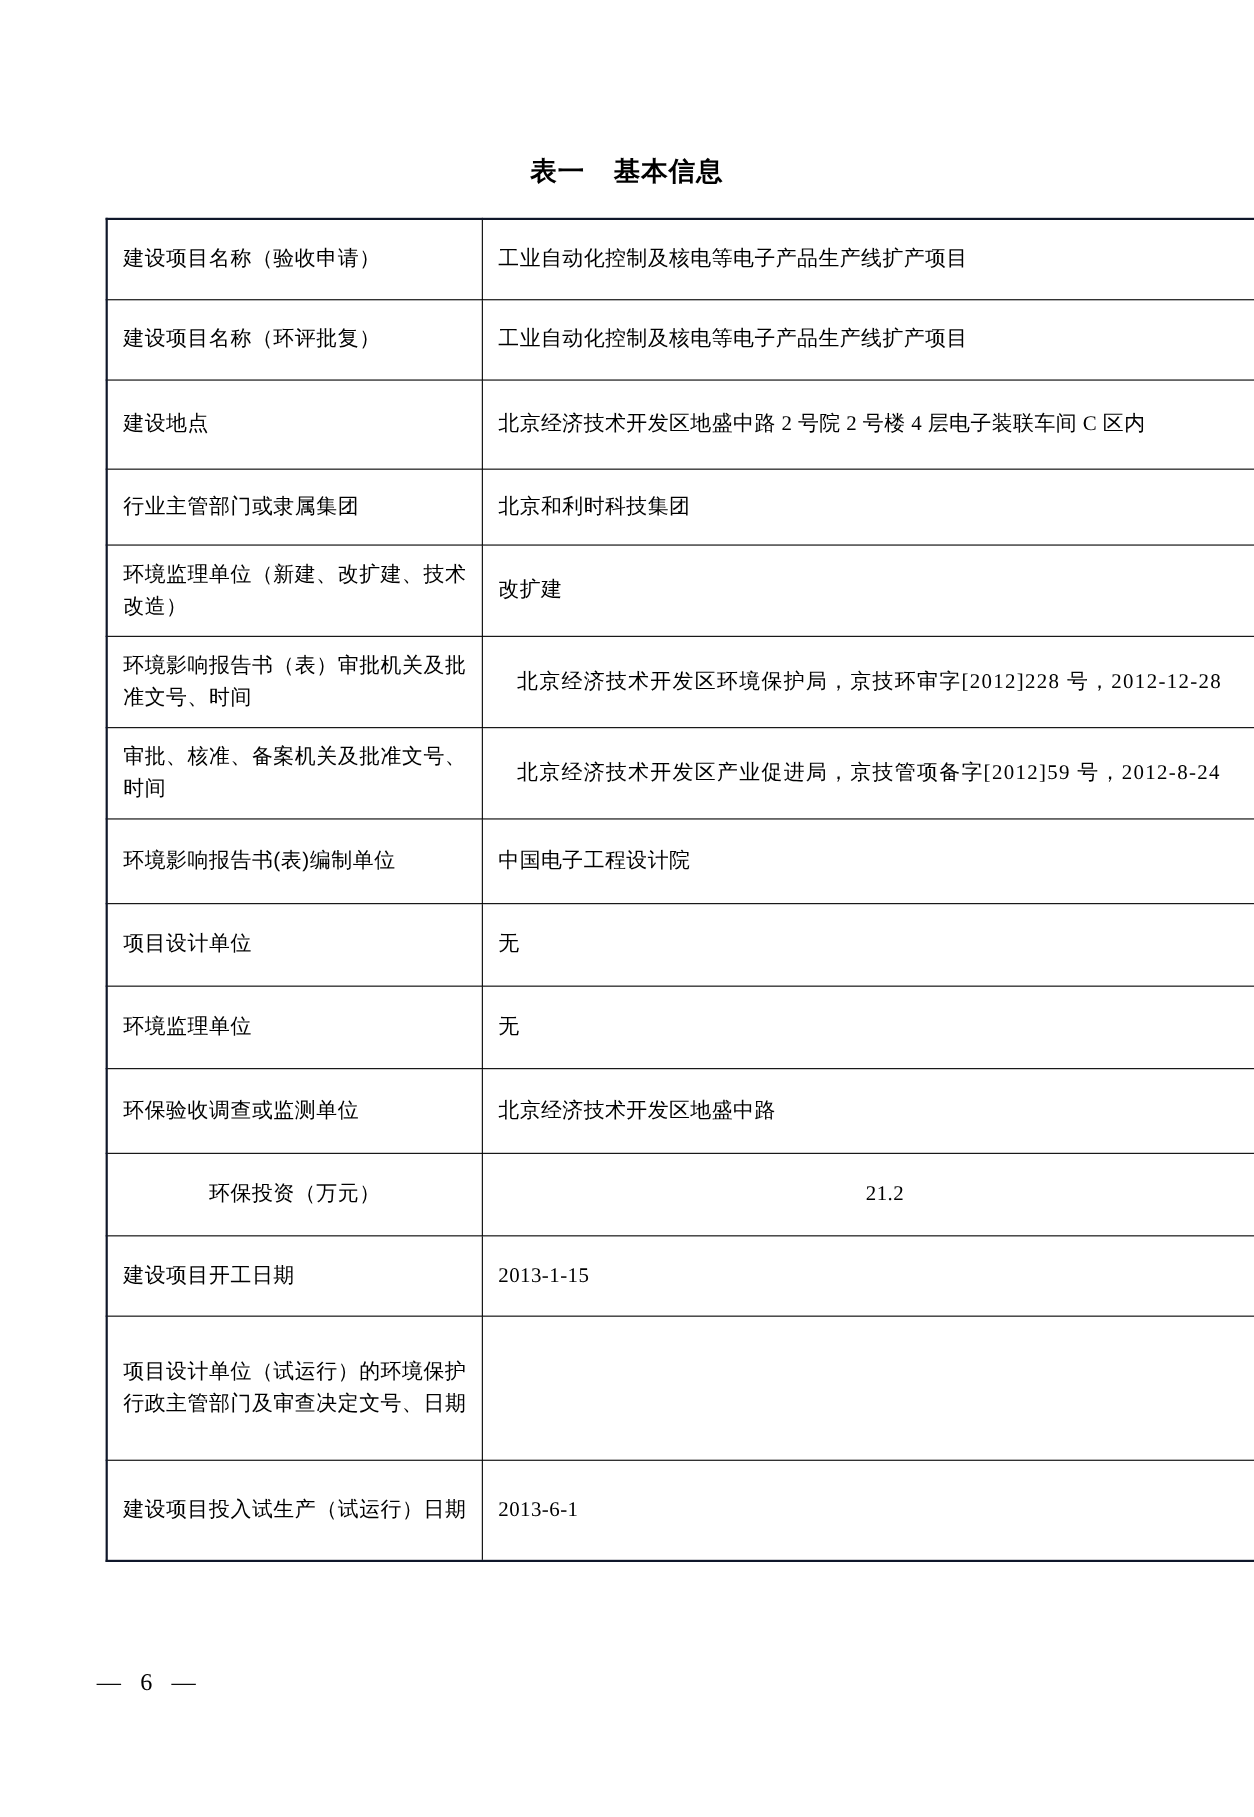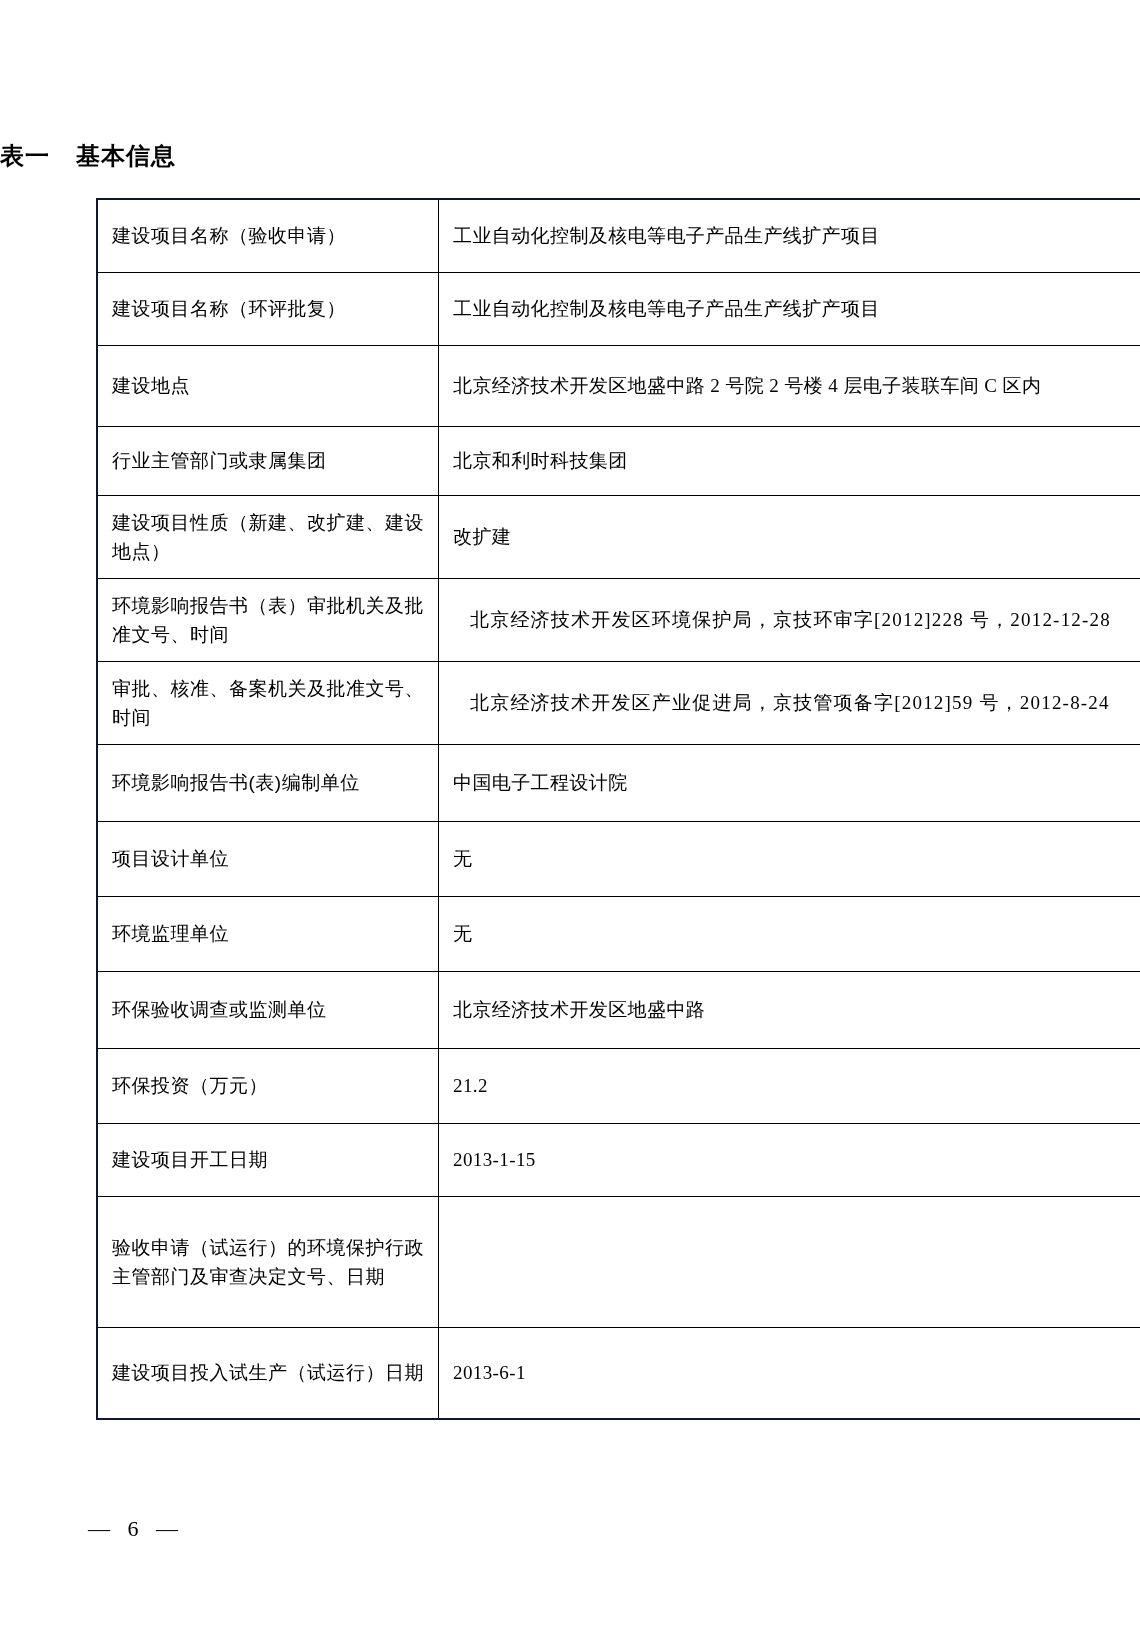--- a/index.html
+++ b/index.html
@@ -16,21 +16,21 @@
     overflow: hidden;
   }
   .page {
     width: 1140px;
     height: 1652px;
     box-sizing: border-box;
     padding: 0;
     position: relative;
   }
   .doc-title {
-    text-align: left;
+    text-align: center;
     font-size: 24px;
     font-weight: bold;
     letter-spacing: 1px;
     margin: 0;
     padding-top: 140px;
     padding-bottom: 0;
     font-family: "Liberation Sans", "DejaVu Sans", sans-serif;
   }
   .doc-title .gap {
     display: inline-block;
@@ -70,21 +70,21 @@
   .r-3 td { height: 60px; }
   .r-4 td { height: 48px; }
   .r-5 td { height: 62px; }
   .r-6 td { height: 62px; }
   .r-7 td { height: 62px; }
   .r-8 td { height: 56px; }
   .r-9 td { height: 54px; }
   .r-10 td { height: 54px; }
   .r-11 td { height: 56px; }
   .r-12 td { height: 54px; }
-  .r-13 td { height: 54px; }
+  .r-13 td { height: 54px; text-align: center; }
   .r-14 td { height: 52px; }
   .r-15 td { height: 110px; }
   .r-16 td { height: 70px; }
   .mono {
     font-family: "Liberation Mono", "DejaVu Sans Mono", monospace;
     font-size: 20px;
     letter-spacing: 0;
   }
   .footer {
     position: absolute;
@@ -120,21 +120,21 @@
       </tr>
       <tr class="r-3">
         <td class="label">建设地点</td>
         <td class="value">北京经济技术开发区地盛中路 2 号院 2 号楼 4 层电子装联车间 C 区内</td>
       </tr>
       <tr class="r-4">
         <td class="label">行业主管部门或隶属集团</td>
         <td class="value">北京和利时科技集团</td>
       </tr>
       <tr class="r-5">
-        <td class="label">建设项目性质（新建、改扩建、建设地点）</td>
+        <td class="label">环境监理单位（新建、改扩建、技术改造）</td>
         <td class="value">改扩建</td>
       </tr>
       <tr class="r-6">
         <td class="label">环境影响报告书（表）审批机关及批准文号、时间</td>
         <td class="value spaced">北京经济技术开发区环境保护局，京技环审字[2012]228 号，2012-12-28</td>
       </tr>
       <tr class="r-7">
         <td class="label">审批、核准、备案机关及批准文号、时间</td>
         <td class="value spaced">北京经济技术开发区产业促进局，京技管项备字[2012]59 号，2012-8-24</td>
       </tr>
@@ -156,21 +156,21 @@
       </tr>
       <tr class="r-13">
         <td class="label">环保投资（万元）</td>
         <td class="value mono">21.2</td>
       </tr>
       <tr class="r-14">
         <td class="label">建设项目开工日期</td>
         <td class="value mono">2013-1-15</td>
       </tr>
       <tr class="r-15">
-        <td class="label">验收申请（试运行）的环境保护行政主管部门及审查决定文号、日期</td>
+        <td class="label">项目设计单位（试运行）的环境保护行政主管部门及审查决定文号、日期</td>
         <td class="value"></td>
       </tr>
       <tr class="r-16">
         <td class="label">建设项目投入试生产（试运行）日期</td>
         <td class="value mono">2013-6-1</td>
       </tr>
     </tbody>
   </table>
 
   <div class="footer">—  6  —</div>

